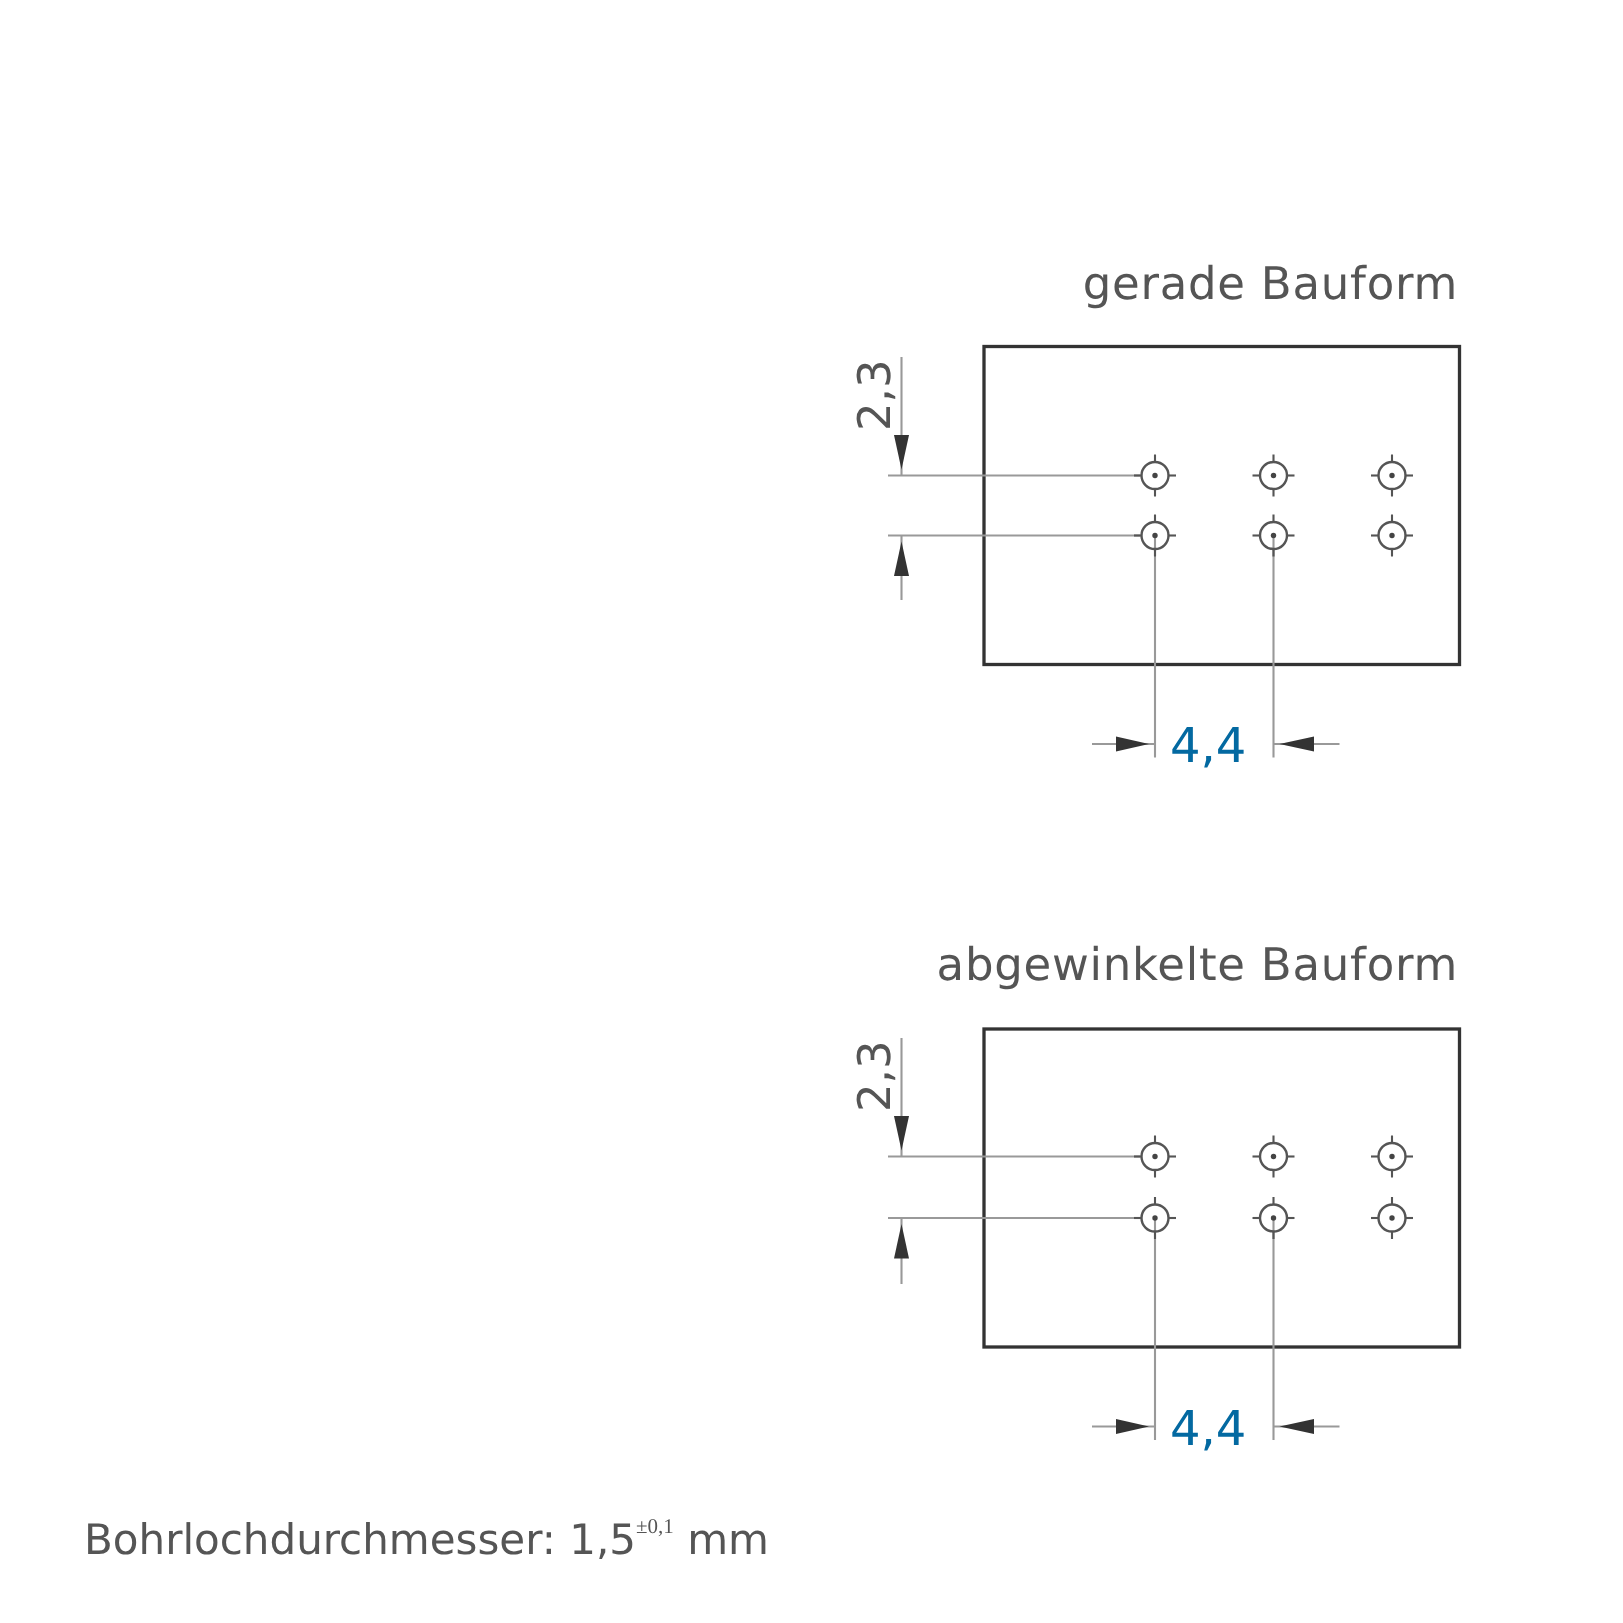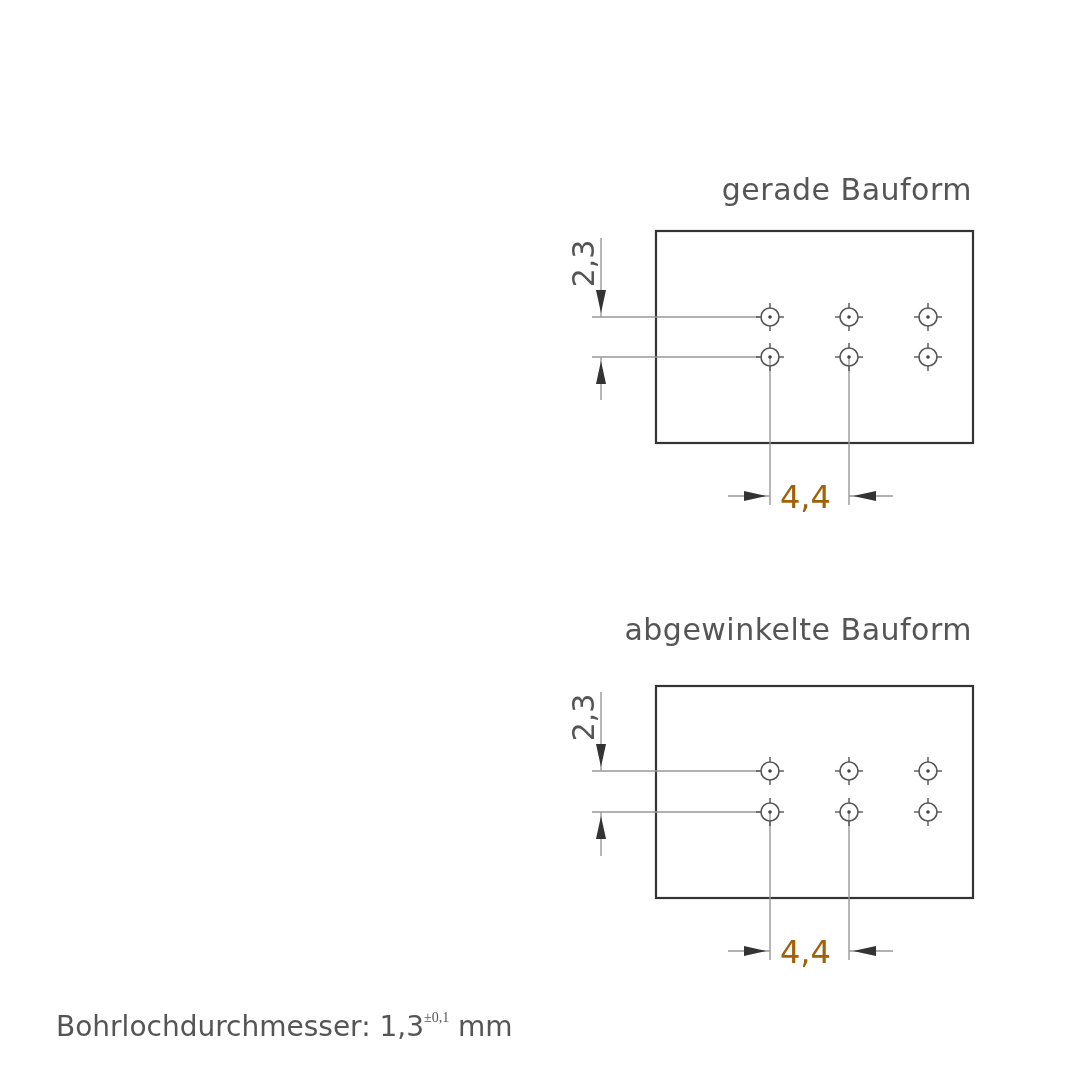--- a/index.html
+++ b/index.html
@@ -1,19 +1,19 @@
 <!DOCTYPE html>
 <html><head>
 <meta charset="utf-8">
 <style>
   html, body { margin: 0; padding: 0; background: #ffffff; }
   body { width: 1082px; height: 1082px; position: relative; overflow: hidden;
          font-family: "DejaVu Sans", sans-serif; color: #555; }
   .title { position: absolute; font-size: 30px; color: #555; letter-spacing: 0.5px; white-space: nowrap; }
-  .dim { position: absolute; font-size: 32px; color: #a16207; white-space: nowrap; }
+  .dim { position: absolute; font-size: 32px; color: #0369a1; white-space: nowrap; }
   .dim-rot { position: absolute; font-size: 30px; color: #555; transform: rotate(-90deg); transform-origin: center; white-space: nowrap; }
   .footnote { position: absolute; left: 56px; top: 1010px; font-size: 28px; color: #555; white-space: nowrap; }
   .footnote sup { font-size: 14px; vertical-align: 14px; font-family: Liberation Serif, serif; }
   svg { position: absolute; left: 0; top: 0; }
 </style>
 </head>
 <body>
 
 <svg width="1082" height="1082">
   <defs>
@@ -74,17 +74,17 @@
     <use href="#hole" x="770" y="812"></use>
     <use href="#hole" x="849" y="812"></use>
     <use href="#hole" x="928" y="812"></use>
   </g>
 </svg>
 
 <div class="title" style="right:110px; top:172px;margin-left:24px;">gerade Bauform</div>
 <div class="dim-rot" style="left:560px; top:246px;">2,3</div>
 <div class="dim" style="left:780px; top:478px;">4,4</div>
 
-<div class="title" style="right:110px; top:612px;">abgewinkelte Bauform</div>
+<div class="title" style="right:110px; top:626px;">abgewinkelte Bauform</div>
 <div class="dim-rot" style="left:560px; top:700px;">2,3</div>
 <div class="dim" style="left:780px; top:933px;">4,4</div>
 
-<div class="footnote"><span>Bohrlochdurchmesser: 1,3</span><sup>±0,1</sup><span> mm</span></div>
+<div class="footnote"><span>Bohrlochdurchmesser: 1,5</span><sup>±0,1</sup><span> mm</span></div>
 
 </body></html>

